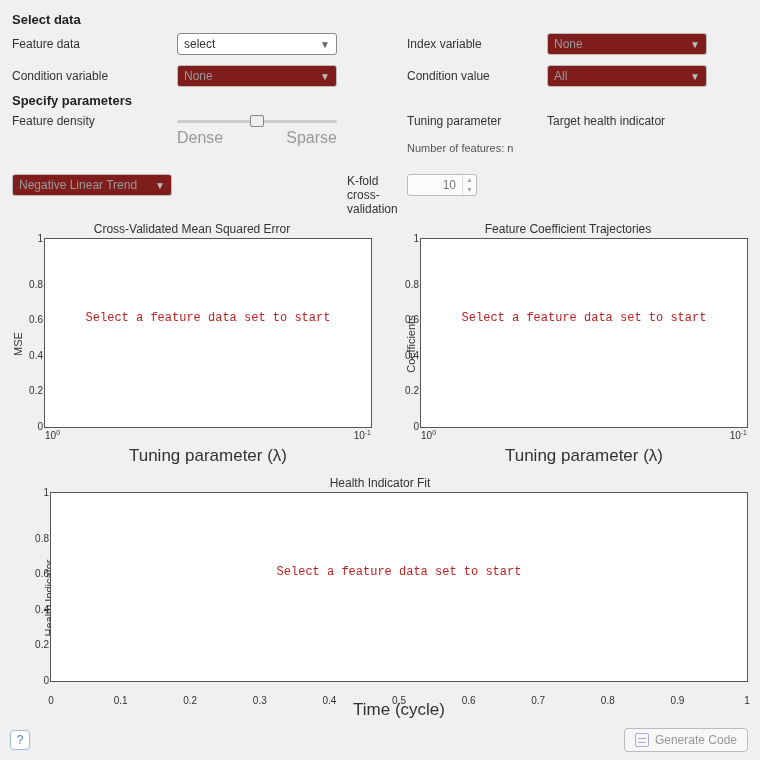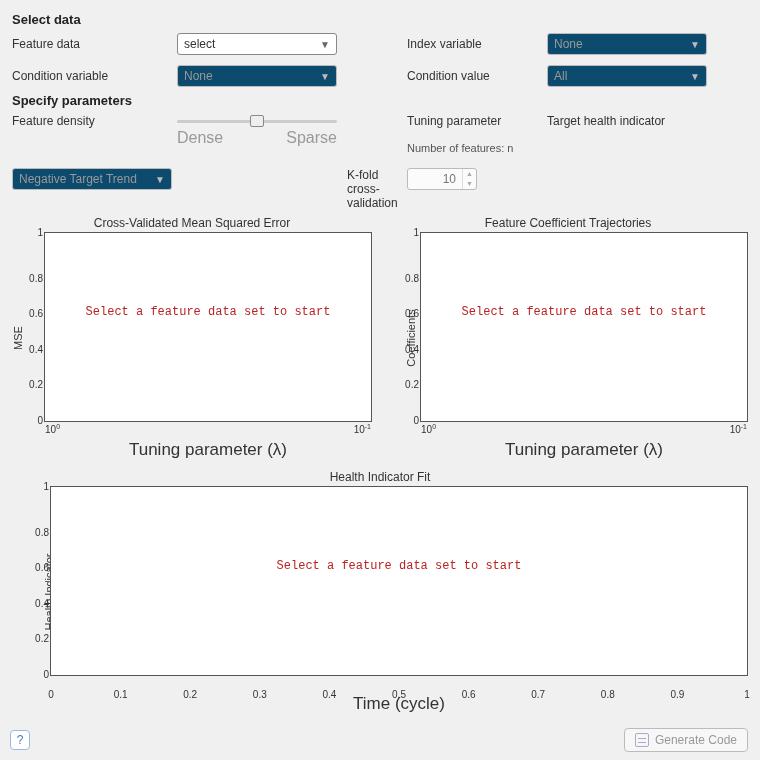--- a/index.html
+++ b/index.html
@@ -38,21 +38,21 @@
     display: flex;
     align-items: center;
     justify-content: space-between;
     padding: 8px 6px;
     font-size: 12px;
     color: #333;
     cursor: default;
     width: 160px;
   }
   .dropdown.disabled {
-    background: #0c4a6e;
+    background: #7f1d1d;
     color: #999;
     border-color: #bbb;
     align-items: center;
   }
   .chev { font-size: 10px; color: #666; }
   .dropdown.disabled .chev { color: #bbb; }
 
   .slider-wrap {
     display: flex;
     flex-direction: column;
@@ -273,41 +273,41 @@
   </div>
   <div></div>
   <div class="form-label">Condition value</div>
   <div class="dropdown disabled">
     <span>All</span>
     <span class="chev">▼</span>
   </div>
 </div>
 
 <div class="section-header">Specify parameters</div>
-<div class="form-grid" style="row-gap:14px; align-items:start;">
+<div class="form-grid" style="row-gap:20px; align-items:start;">
   <div class="form-label">Feature density</div>
   <div class="slider-wrap">
     <div class="slider-track">
       <div class="slider-line"></div>
       <div class="slider-thumb" style="left:50%"></div>
     </div>
     <div class="slider-labels">
       <span>Dense</span>
       <span>Sparse</span>
     </div>
   </div>
   <div></div>
   <div>
     <div class="form-label">Tuning parameter</div>
     <div class="slider-sub" style="margin-top:14px">Number of features: n</div>
   </div>
 
   <div class="form-label">Target health indicator</div>
   <div class="dropdown disabled">
-    <span>Negative Target Trend</span>
+    <span>Negative Linear Trend</span>
     <span class="chev">▼</span>
   </div>
   <div></div>
   <div class="form-label">K-fold cross-validation</div>
   <div>
     <div class="spinner">
       <div class="spinner-val">10</div>
       <div class="spinner-btns">
         <span>▲</span>
         <span>▼</span>

